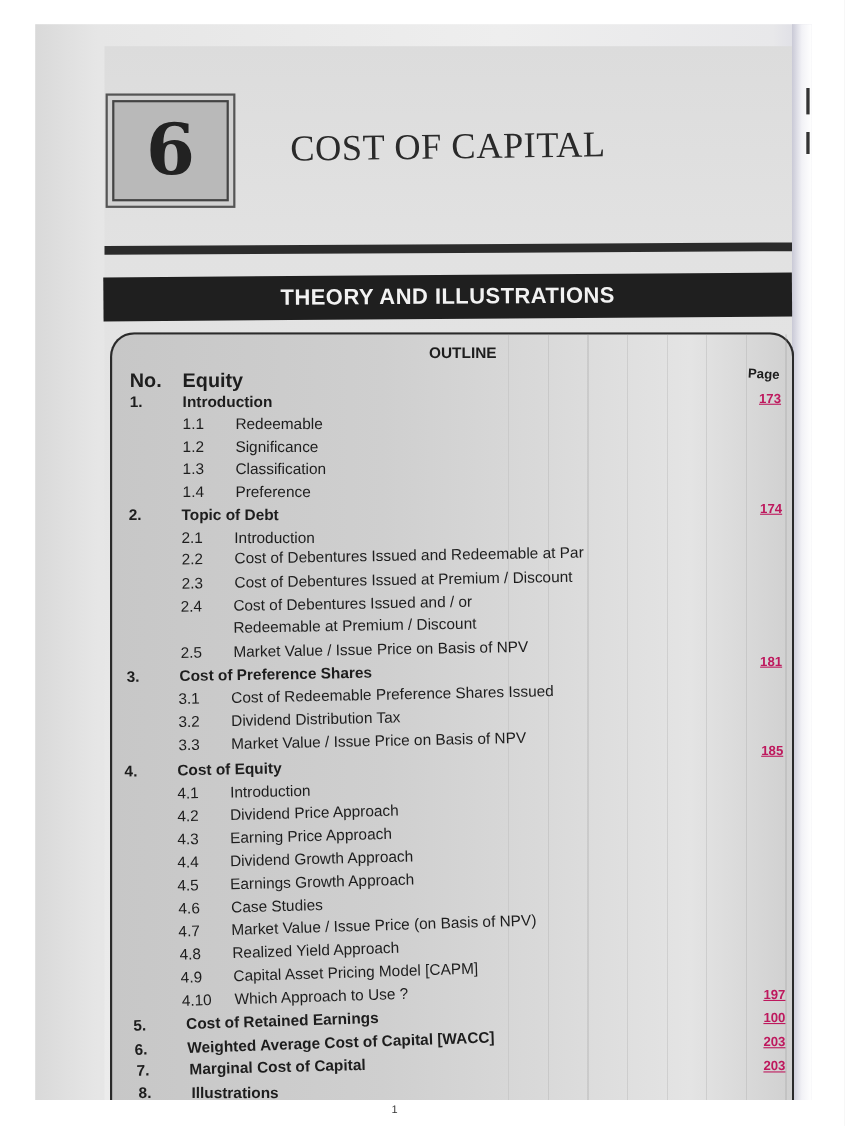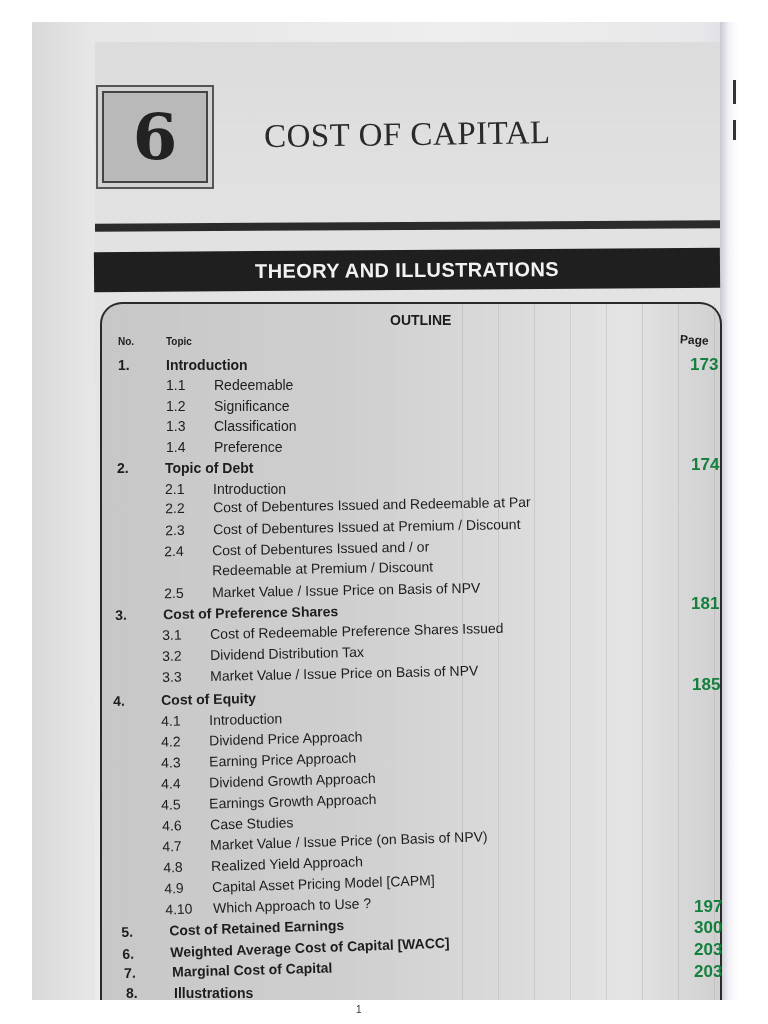--- a/index.html
+++ b/index.html
@@ -135,21 +135,21 @@
     position: absolute;
     left: 390px;
     top: 312px;
     font-weight: bold;
     font-size: 14px;
     color: #1d1d1d;
   }
   .header-no, .header-topic, .header-page {
     position: absolute;
     font-weight: bold;
-    font-size: 10px;
+    font-size: 18px;
     color: #1d1d1d;
   }
   .header-no { left: 118px; top: 336px; }
   .header-topic { left: 166px; top: 336px; }
   .header-page { left: 680px; top: 333px; font-size: 12px; transform: rotate(3deg); }
   .row {
     position: absolute;
     font-size: 14px;
     color: #1d1d1d;
     white-space: nowrap;
@@ -160,23 +160,24 @@
   }
   .row .txt {
     position: absolute;
   }
   .row.main { font-weight: bold; }
   .row.main .txt { left: 48px; }
   .row.sub .num { left: 48px; }
   .row.sub .txt { left: 96px; }
   .pg {
     position: absolute;
-    font-size: 17px;
-    color: #15803d;
-    font-weight: bold;
+    font-size: 12px;
+    color: #be185d;
+    font-weight: bold;
+    text-decoration: underline;
   }
   .footer-page {
     position: absolute;
     left: 356px;
     top: 1004px;
     font-size: 10px;
     color: #333;
   }
 </style>
 </head>
@@ -200,21 +201,21 @@
 <div class="banner">
   <span>THEORY AND ILLUSTRATIONS</span>
 </div>
 
 <div class="outline-box">
   <div class="grid-lines"></div>
 </div>
 
 <div class="outline-label">OUTLINE</div>
 <div class="header-no">No.</div>
-<div class="header-topic">Topic</div>
+<div class="header-topic">Equity</div>
 <div class="header-page">Page</div>
 
 <div class="row main" style="left:118px;top:357px;">
   <span class="num">1.</span>
     <span class="txt">Introduction</span>
 </div>
 <div class="pg" style="left:690px;top:355px;">173</div>
 <div class="row sub" style="left:118px;top:377px;">
   <span class="num">1.1</span>
     <span class="txt">Redeemable</span>
@@ -324,21 +325,21 @@
 <div class="row sub" style="left:117px;top:903px;transform:rotate(-1.8deg);transform-origin:left;">
   <span class="num">4.10</span>
     <span class="txt">Which Approach to Use ?</span>
 </div>
 
 <div class="pg" style="left:694px;top:897px;">197</div>
 <div class="row main" style="left:121px;top:924px;transform:rotate(-1.8deg);transform-origin:left;">
   <span class="num">5.</span>
     <span class="txt">Cost of Retained Earnings</span>
 </div>
-<div class="pg" style="left:694px;top:918px;">300</div>
+<div class="pg" style="left:694px;top:918px;">100</div>
 <div class="row main" style="left:122px;top:946px;transform:rotate(-2deg);transform-origin:left;">
   <span class="num">6.</span>
     <span class="txt">Weighted Average Cost of Capital [WACC]</span>
 </div>
 <div class="pg" style="left:694px;top:940px;">203</div>
 <div class="row main" style="left:124px;top:965px;transform:rotate(-1.5deg);transform-origin:left;">
   <span class="num">7.</span>
     <span class="txt">Marginal Cost of Capital</span>
 </div>
 <div class="pg" style="left:694px;top:962px;">203</div>

